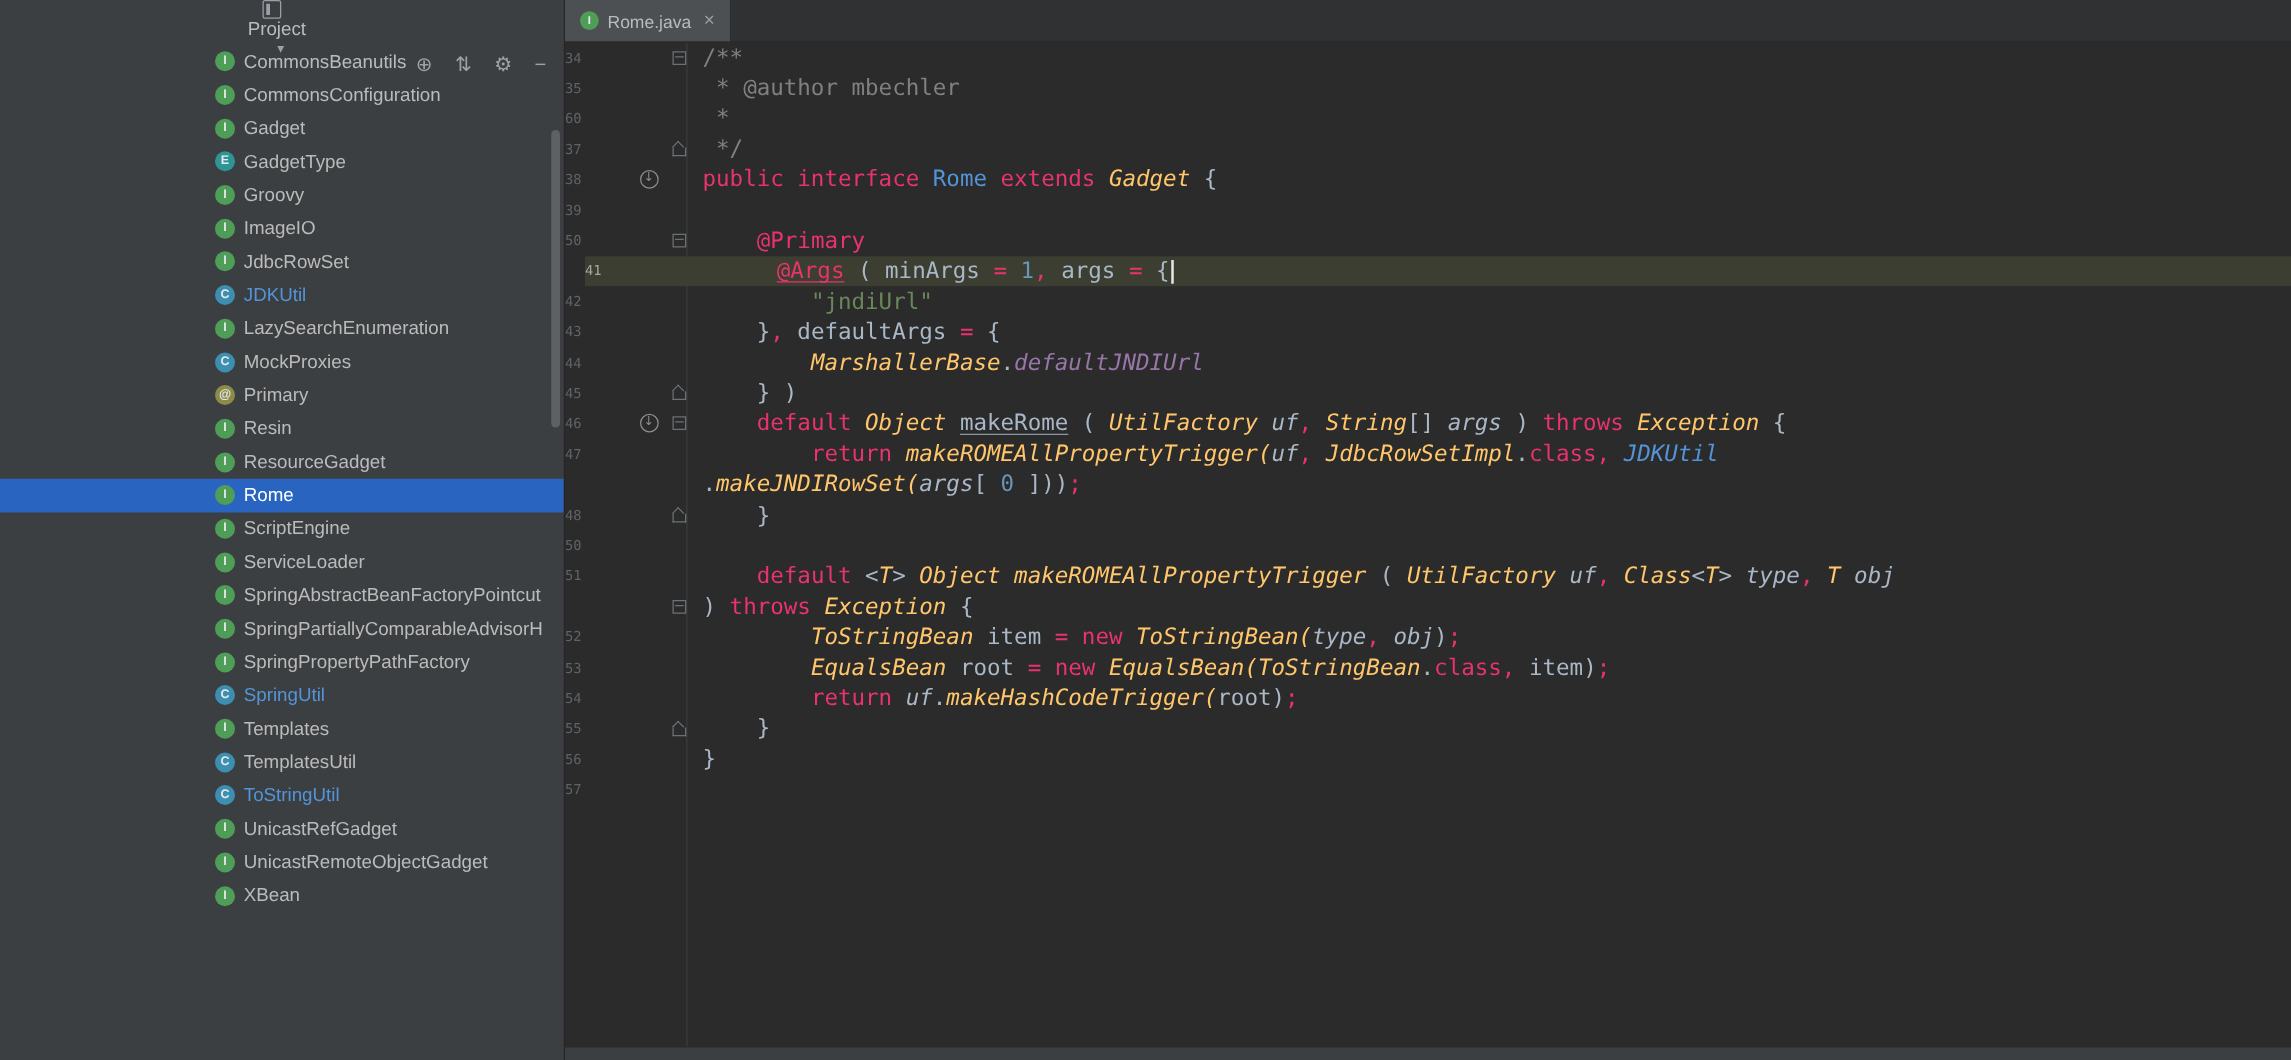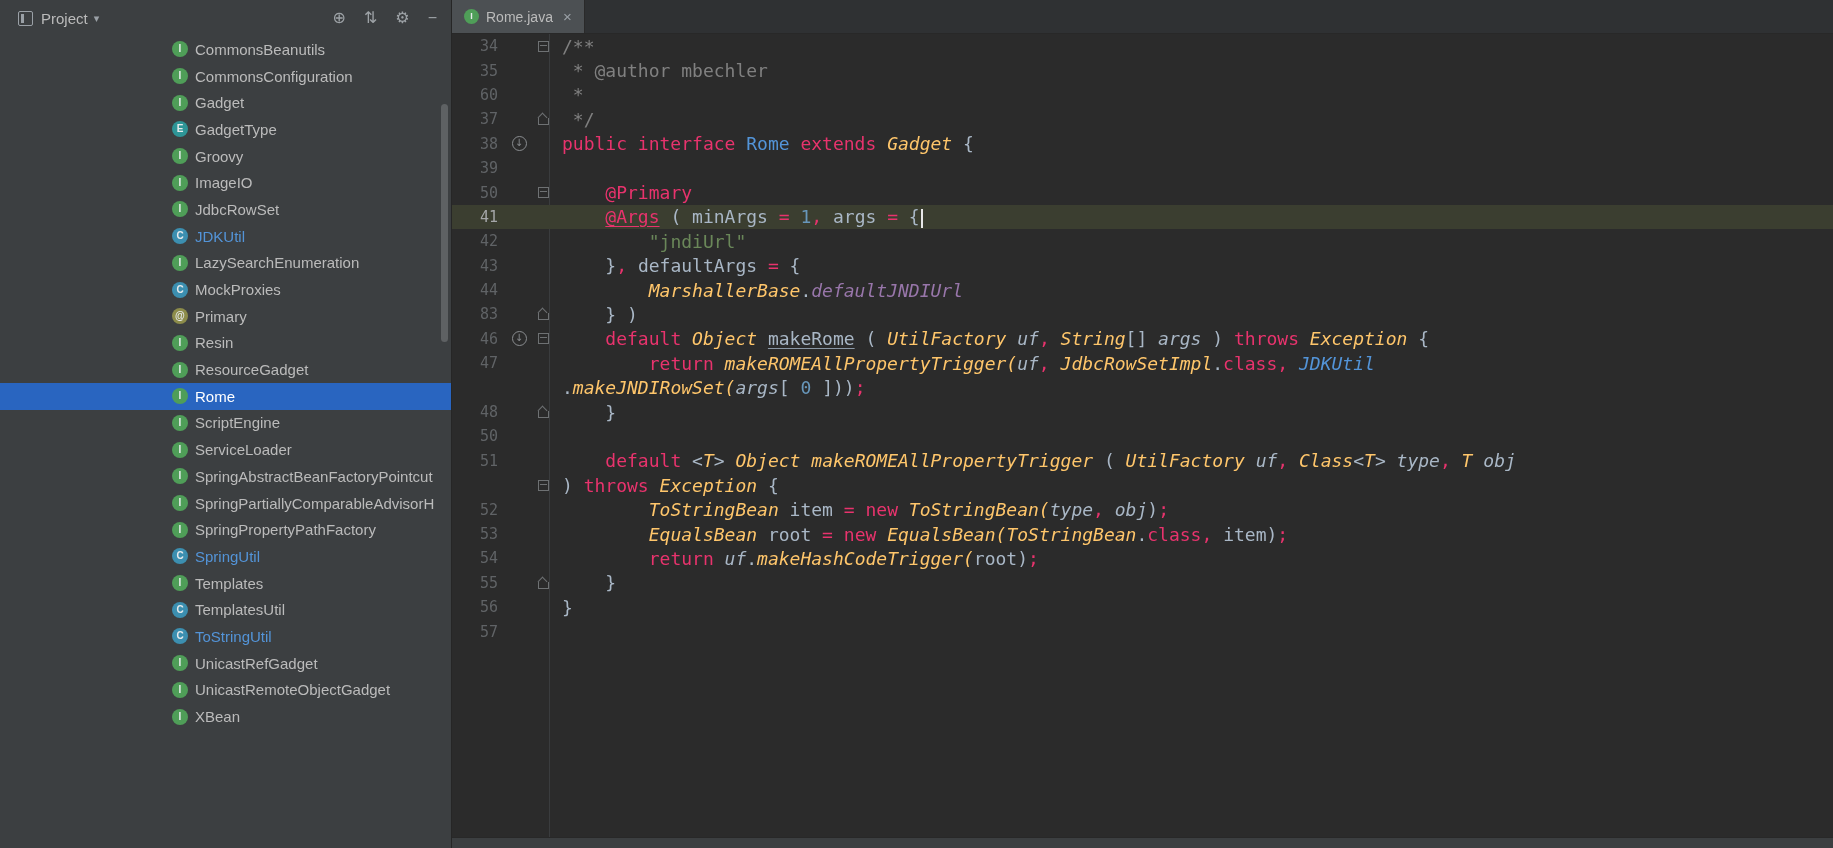--- a/index.html
+++ b/index.html
@@ -6,21 +6,21 @@
   body{width:1833px;height:848px;overflow:hidden;font-family:"Liberation Sans",sans-serif;-webkit-font-smoothing:antialiased;}
   :root{
     --keyword:#e8336d; --type:#ffc66b; --string:#6a8759; --number:#6897bb;
     --comment:#808080; --text:#a9b7c6; --field:#9876aa; --class-blue:#5394d8;
     --line-number:#606366; --caret-line:#3b3e30; --selection:#2965c0;
   }
   .ide{display:flex;width:1833px;height:848px;background:#2b2b2b;}
 
   
   .left{width:452px;min-width:452px;background:#3c3f41;display:flex;flex-direction:column;position:relative;border-right:1px solid #262626;box-sizing:border-box;}
-  .left-header{height:36px;min-height:36px;display:flex;align-items:center;padding:0 14px 0 18px;color:#bbbbbb;font-size:15px;}
+  .left-header{height:36px;min-height:36px;display:flex;align-items:center;padding:0 14px 0 6px;color:#bbbbbb;font-size:15px;flex-direction:column;}
   .tw-icon{width:13px;height:13px;border:1px solid #9aa0a6;border-radius:2px;position:relative;margin-right:8px;flex:none;}
   .tw-icon::before{content:"";position:absolute;left:2px;top:2px;bottom:2px;width:3px;background:#9aa0a6;}
   .ph-title{cursor:default;}
   .ph-caret{margin-left:6px;color:#9aa0a6;font-size:11px;}
   .ph-actions{margin-left:auto;display:flex;gap:18px;align-items:center;}
   .ph-icon{color:#9da2a6;font-size:16px;line-height:1;cursor:default;}
   .tree{flex:1;overflow:hidden;position:relative;font-size:15px;}
   .tree-item{height:26.7px;display:flex;align-items:center;padding-left:172px;color:#bbbbbb;white-space:nowrap;overflow:hidden;}
   .tree-item.selected{background:var(--selection);color:#ffffff;}
   .tree-item.selected .tree-label{color:#ffffff;}
@@ -33,23 +33,23 @@
   .editor-area{flex:1;display:flex;flex-direction:column;min-width:0;}
   .tab-bar{height:34px;min-height:34px;background:#2f3133;display:flex;align-items:stretch;border-bottom:1px solid #282828;box-sizing:border-box;}
   .tab{display:flex;align-items:center;gap:7px;padding:0 12px;background:#4c5053;color:#bbbbbb;font-size:14px;border-right:1px solid #2a2a2a;cursor:default;}
   .tab .cicon{width:15px;height:15px;font:700 9px/15px "Liberation Sans",sans-serif;}
   .tab-close{color:#9aa0a6;font-size:15px;margin-left:3px;cursor:default;}
 
   .editor{flex:1;position:relative;background:#2b2b2b;font-family:"DejaVu Sans Mono",monospace;font-size:18px;overflow:hidden;}
   .gutter-sep{position:absolute;left:97px;top:0;bottom:0;width:1px;background:#3a3c3e;}
   .code-rows{position:relative;}
   .crow{display:flex;height:24.4px;align-items:center;white-space:pre;}
-  .crow.hl{background:var(--caret-line);}
+  .crow.hl{background:var(--caret-line);margin-left:16px;}
   .crow.hl .ln{color:#a4a6a8;}
-  .ln{width:46px;min-width:46px;text-align:right;padding-right:10px;color:var(--line-number);font-size:15px;box-sizing:content-box;}
+  .ln{width:46px;min-width:46px;text-align:left;padding-right:10px;color:var(--line-number);font-size:11px;box-sizing:content-box;}
   .slot-ov{width:22px;min-width:22px;display:flex;justify-content:center;align-items:center;}
   .slot-fold{width:26px;min-width:26px;display:flex;justify-content:center;align-items:center;}
   .codetext{padding-left:6px;color:var(--text);}
 
   .ov-icon{width:13px;height:13px;border:1px solid #8a8d90;border-radius:50%;color:#8a8d90;font-size:10px;line-height:11px;text-align:center;display:inline-block;font-family:"DejaVu Sans",sans-serif;}
   .fold-open{width:9px;height:9px;border:1px solid #6e7173;position:relative;display:inline-block;}
   .fold-open::after{content:"";position:absolute;left:1px;right:1px;top:3px;height:1px;background:#6e7173;}
   .fold-close{position:relative;width:9px;height:6px;border-left:1px solid #6e7173;border-right:1px solid #6e7173;border-bottom:1px solid #6e7173;margin-top:5px;display:inline-block;}
   .fold-close::before{content:"";position:absolute;left:0px;top:-4px;width:6px;height:6px;border-top:1px solid #6e7173;border-left:1px solid #6e7173;transform:rotate(45deg);}
 
@@ -212,21 +212,21 @@
           <div class="crow"><span class="ln">35</span><span class="slot-ov"></span><span class="slot-fold"></span><span class="codetext"><span class="tk-c"> * @author mbechler</span></span></div>
           <div class="crow"><span class="ln">60</span><span class="slot-ov"></span><span class="slot-fold"></span><span class="codetext"><span class="tk-c"> *</span></span></div>
           <div class="crow"><span class="ln">37</span><span class="slot-ov"></span><span class="slot-fold"><span class="fold-close"></span></span><span class="codetext"><span class="tk-c"> */</span></span></div>
           <div class="crow"><span class="ln">38</span><span class="slot-ov"><span class="ov-icon">↓</span></span><span class="slot-fold"></span><span class="codetext"><span class="tk-k">public interface </span><span class="tk-b">Rome </span><span class="tk-k">extends </span><span class="tk-t">Gadget</span><span class="tk-p"> {</span></span></div>
           <div class="crow"><span class="ln">39</span><span class="slot-ov"></span><span class="slot-fold"></span><span class="codetext"></span></div>
           <div class="crow"><span class="ln">50</span><span class="slot-ov"></span><span class="slot-fold"><span class="fold-open"></span></span><span class="codetext"><span class="tk-p">    </span><span class="tk-k">@Primary</span></span></div>
           <div class="crow hl"><span class="ln">41</span><span class="slot-ov"></span><span class="slot-fold"></span><span class="codetext"><span class="tk-p">    </span><span class="tk-ku">@Args</span><span class="tk-p"> ( minArgs </span><span class="tk-k">= </span><span class="tk-n">1</span><span class="tk-k">, </span><span class="tk-p">args </span><span class="tk-k">= </span><span class="tk-p">{</span><span class="caret"></span></span></div>
           <div class="crow"><span class="ln">42</span><span class="slot-ov"></span><span class="slot-fold"></span><span class="codetext"><span class="tk-p">        </span><span class="tk-s">"jndiUrl"</span></span></div>
           <div class="crow"><span class="ln">43</span><span class="slot-ov"></span><span class="slot-fold"></span><span class="codetext"><span class="tk-p">    }</span><span class="tk-k">, </span><span class="tk-p">defaultArgs </span><span class="tk-k">= </span><span class="tk-p">{</span></span></div>
           <div class="crow"><span class="ln">44</span><span class="slot-ov"></span><span class="slot-fold"></span><span class="codetext"><span class="tk-p">        </span><span class="tk-t">MarshallerBase</span><span class="tk-p">.</span><span class="tk-f">defaultJNDIUrl</span></span></div>
-          <div class="crow"><span class="ln">83</span><span class="slot-ov"></span><span class="slot-fold"><span class="fold-close"></span></span><span class="codetext"><span class="tk-p">    } )</span></span></div>
+          <div class="crow"><span class="ln">45</span><span class="slot-ov"></span><span class="slot-fold"><span class="fold-close"></span></span><span class="codetext"><span class="tk-p">    } )</span></span></div>
           <div class="crow"><span class="ln">46</span><span class="slot-ov"><span class="ov-icon">↓</span></span><span class="slot-fold"><span class="fold-open"></span></span><span class="codetext"><span class="tk-p">    </span><span class="tk-k">default </span><span class="tk-t">Object </span><span class="tk-d">makeRome</span><span class="tk-p"> ( </span><span class="tk-t">UtilFactory </span><span class="tk-i">uf</span><span class="tk-k">, </span><span class="tk-t">String</span><span class="tk-p">[] </span><span class="tk-i">args</span><span class="tk-p"> ) </span><span class="tk-k">throws </span><span class="tk-t">Exception</span><span class="tk-p"> {</span></span></div>
           <div class="crow"><span class="ln">47</span><span class="slot-ov"></span><span class="slot-fold"></span><span class="codetext"><span class="tk-p">        </span><span class="tk-k">return </span><span class="tk-y">makeROMEAllPropertyTrigger(</span><span class="tk-i">uf</span><span class="tk-k">, </span><span class="tk-t">JdbcRowSetImpl</span><span class="tk-p">.</span><span class="tk-k">class</span><span class="tk-k">, </span><span class="tk-bi">JDKUtil</span></span></div>
           <div class="crow"><span class="ln"></span><span class="slot-ov"></span><span class="slot-fold"></span><span class="codetext"><span class="tk-p">.</span><span class="tk-y">makeJNDIRowSet(</span><span class="tk-i">args</span><span class="tk-p">[ </span><span class="tk-n">0</span><span class="tk-p"> ]</span><span class="tk-p">))</span><span class="tk-k">;</span></span></div>
           <div class="crow"><span class="ln">48</span><span class="slot-ov"></span><span class="slot-fold"><span class="fold-close"></span></span><span class="codetext"><span class="tk-p">    }</span></span></div>
           <div class="crow"><span class="ln">50</span><span class="slot-ov"></span><span class="slot-fold"></span><span class="codetext"></span></div>
           <div class="crow"><span class="ln">51</span><span class="slot-ov"></span><span class="slot-fold"></span><span class="codetext"><span class="tk-p">    </span><span class="tk-k">default </span><span class="tk-p">&lt;</span><span class="tk-t">T</span><span class="tk-p">&gt; </span><span class="tk-t">Object </span><span class="tk-y">makeROMEAllPropertyTrigger</span><span class="tk-p"> ( </span><span class="tk-t">UtilFactory </span><span class="tk-i">uf</span><span class="tk-k">, </span><span class="tk-t">Class</span><span class="tk-p">&lt;</span><span class="tk-t">T</span><span class="tk-p">&gt; </span><span class="tk-i">type</span><span class="tk-k">, </span><span class="tk-t">T </span><span class="tk-i">obj</span></span></div>
           <div class="crow"><span class="ln"></span><span class="slot-ov"></span><span class="slot-fold"><span class="fold-open"></span></span><span class="codetext"><span class="tk-p">) </span><span class="tk-k">throws </span><span class="tk-t">Exception </span><span class="tk-p">{</span></span></div>
           <div class="crow"><span class="ln">52</span><span class="slot-ov"></span><span class="slot-fold"></span><span class="codetext"><span class="tk-p">        </span><span class="tk-t">ToStringBean </span><span class="tk-p">item </span><span class="tk-k">= </span><span class="tk-k">new </span><span class="tk-y">ToStringBean(</span><span class="tk-i">type</span><span class="tk-k">, </span><span class="tk-i">obj</span><span class="tk-p">)</span><span class="tk-k">;</span></span></div>
           <div class="crow"><span class="ln">53</span><span class="slot-ov"></span><span class="slot-fold"></span><span class="codetext"><span class="tk-p">        </span><span class="tk-t">EqualsBean </span><span class="tk-p">root </span><span class="tk-k">= </span><span class="tk-k">new </span><span class="tk-y">EqualsBean(</span><span class="tk-t">ToStringBean</span><span class="tk-p">.</span><span class="tk-k">class</span><span class="tk-k">, </span><span class="tk-p">item</span><span class="tk-p">)</span><span class="tk-k">;</span></span></div>
           <div class="crow"><span class="ln">54</span><span class="slot-ov"></span><span class="slot-fold"></span><span class="codetext"><span class="tk-p">        </span><span class="tk-k">return </span><span class="tk-i">uf</span><span class="tk-p">.</span><span class="tk-y">makeHashCodeTrigger(</span><span class="tk-p">root</span><span class="tk-p">)</span><span class="tk-k">;</span></span></div>

